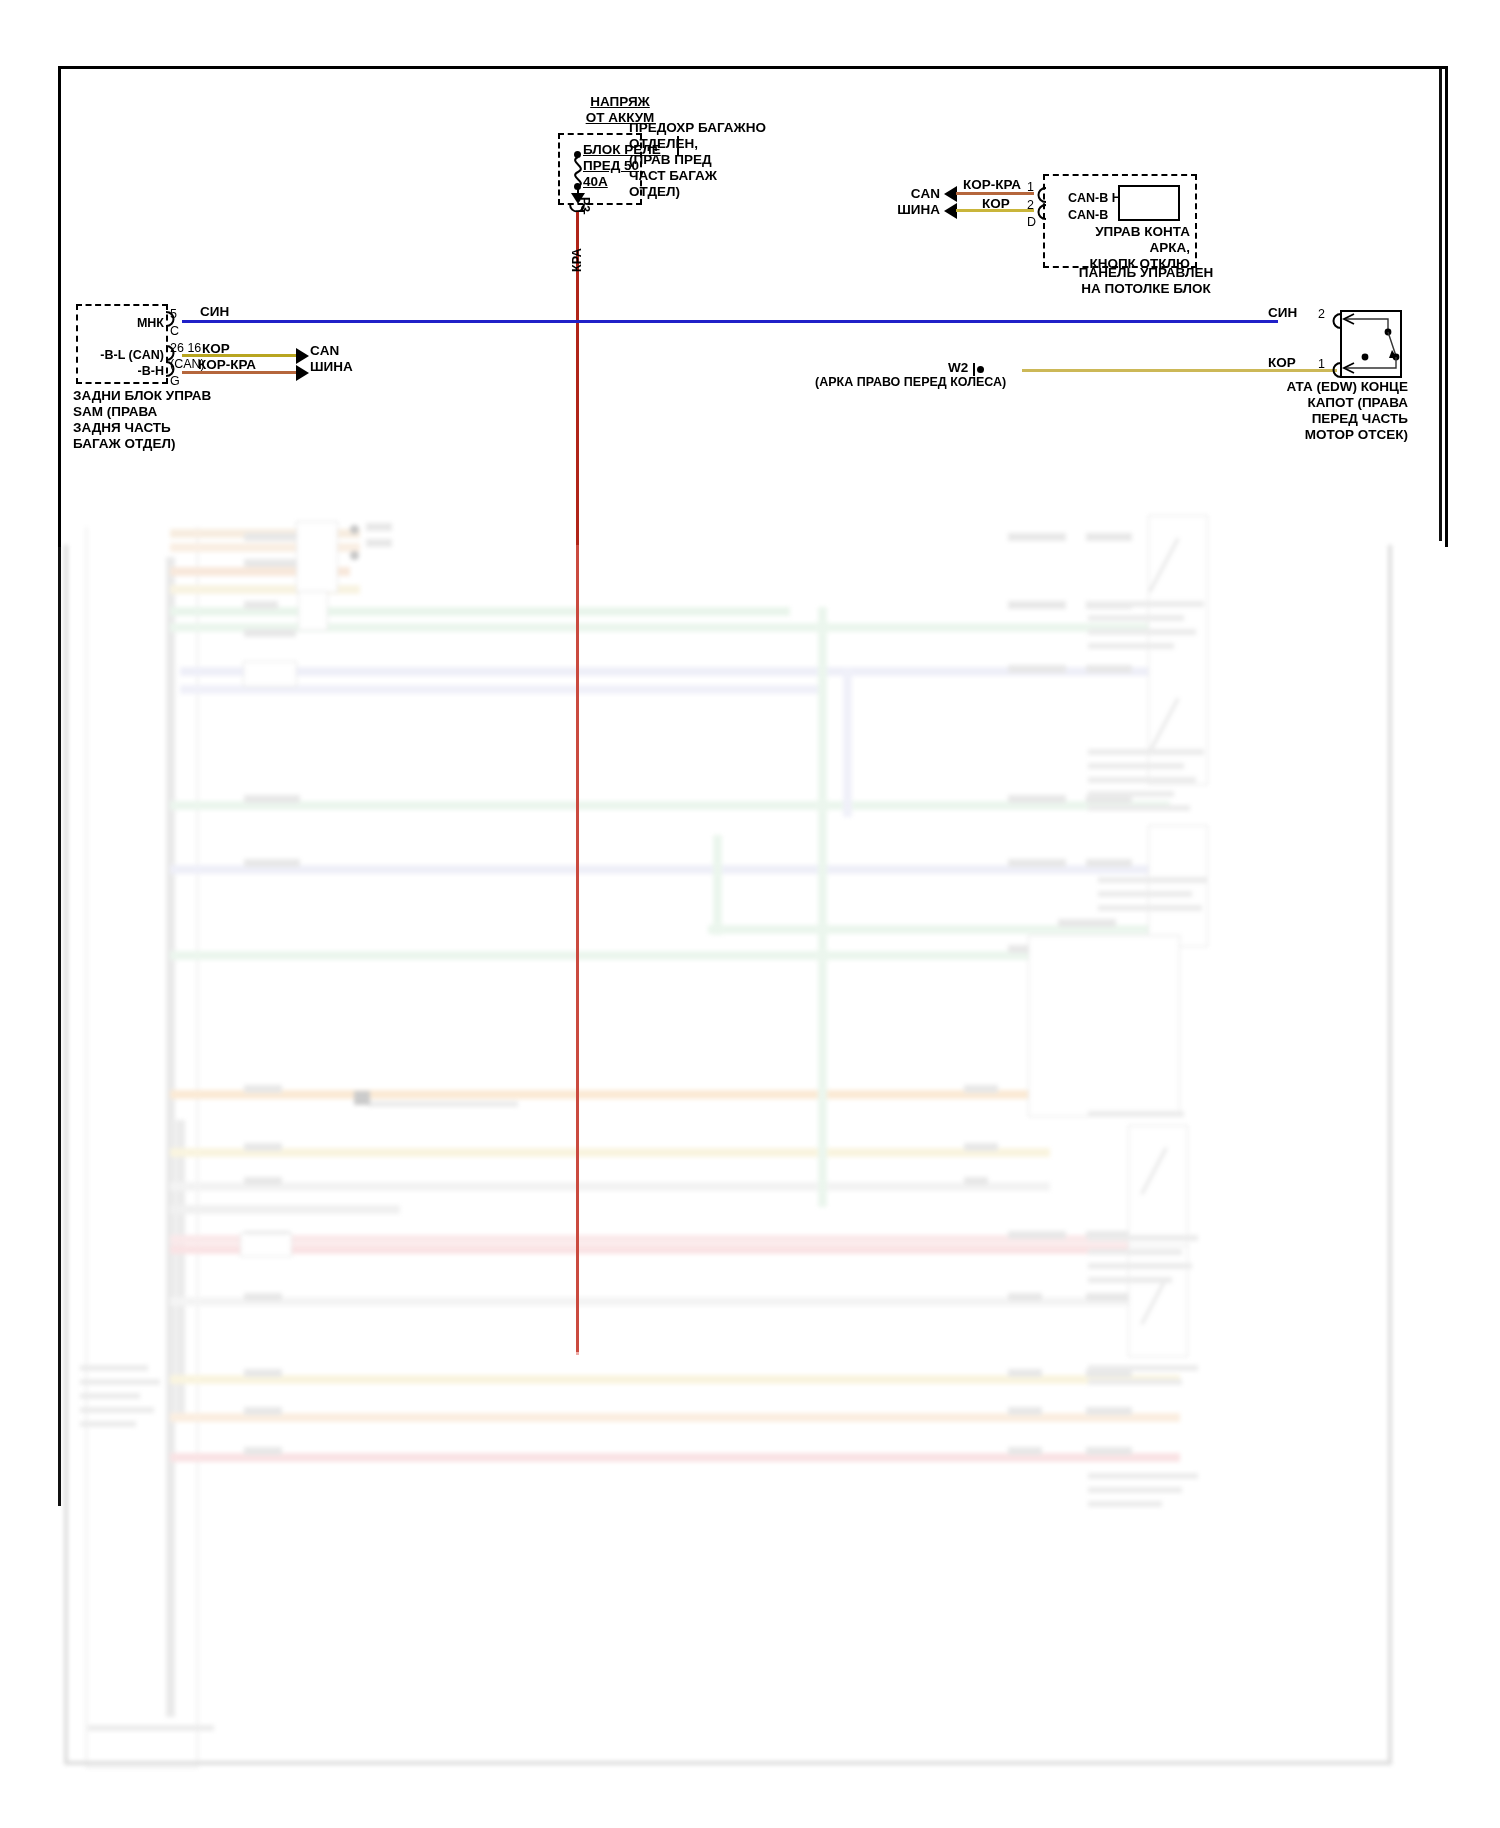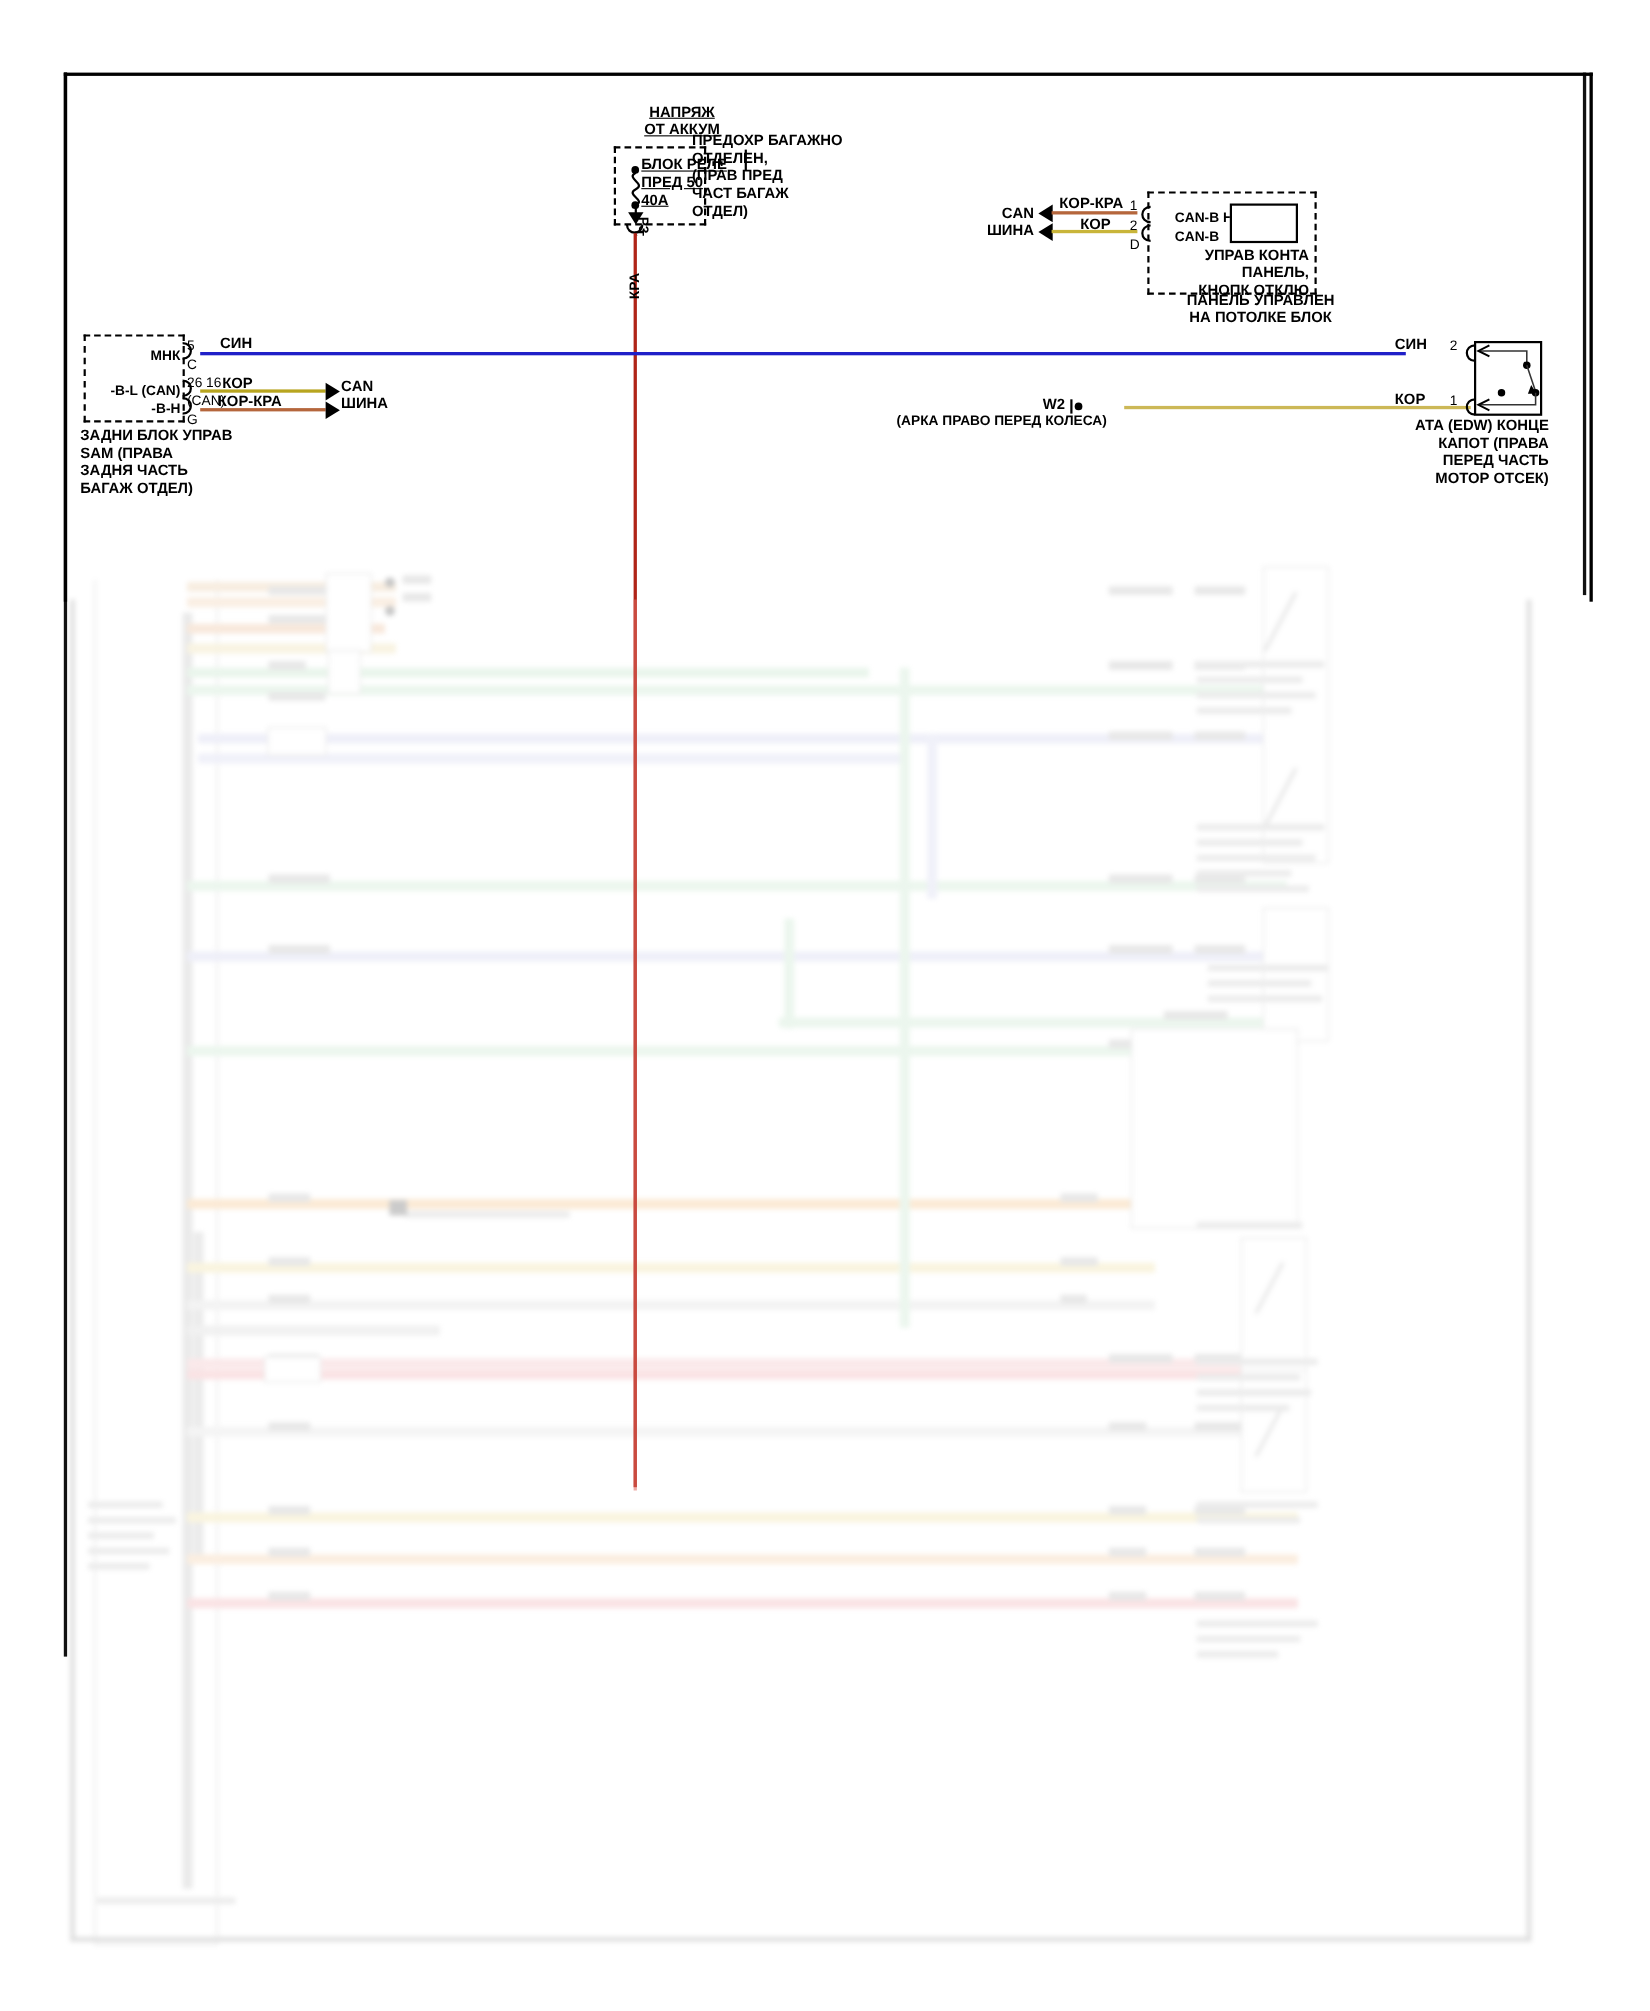--- a/index.html
+++ b/index.html
@@ -299,21 +299,21 @@
   <path d="M12,2 C2,2 2,16 12,16" stroke="#000" stroke-width="2" fill="none"></path>
 </svg>
 
 <div class="dashbox" style="left:1043px;top:174px;width:150px;height:90px;"></div>
 <div class="lbl f12 bold" style="left:1068px;top:191px;">CAN-B H</div>
 <div class="lbl f12 bold" style="left:1068px;top:208px;">CAN-B</div>
 <div class="solidbox" style="left:1118px;top:185px;width:58px;height:32px;"></div>
 
 <div class="lbl f13 bold rt" style="left:1046px;top:224px;width:144px;">
   <div>УПРАВ КОНТА</div>
-  <div>ПАНЕЛЬ,</div>
+  <div>АРКА,</div>
   <div>КНОПК ОТКЛЮ</div>
 </div>
 
 <div class="lbl f13 bold ctr" style="left:1066px;top:265px;width:160px;">
   <div>ПАНЕЛЬ УПРАВЛЕН</div>
   <div>НА ПОТОЛКЕ БЛОК</div>
 </div>
 
 <div class="lbl f13 bold" style="left:1268px;top:305px;">СИН</div>
 <div class="lbl f12" style="left:1318px;top:307px;">2</div>

